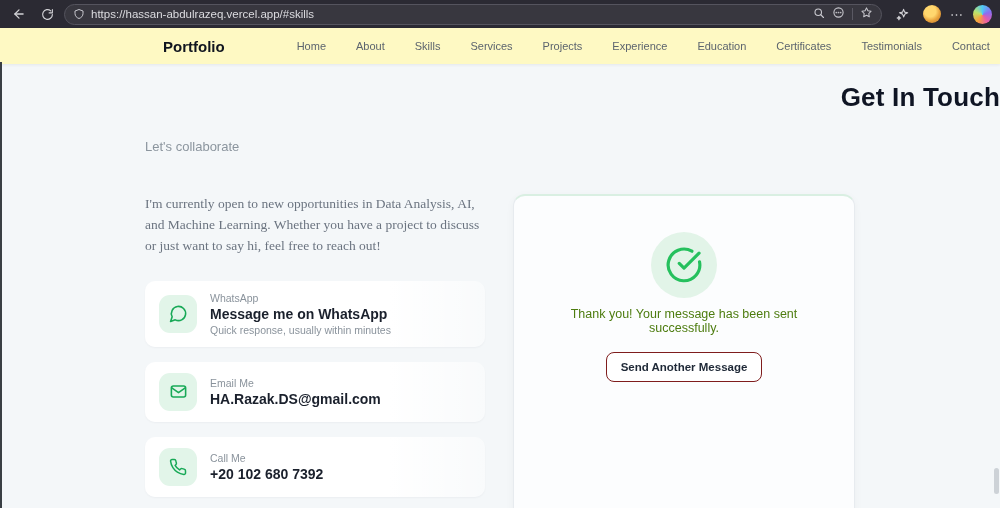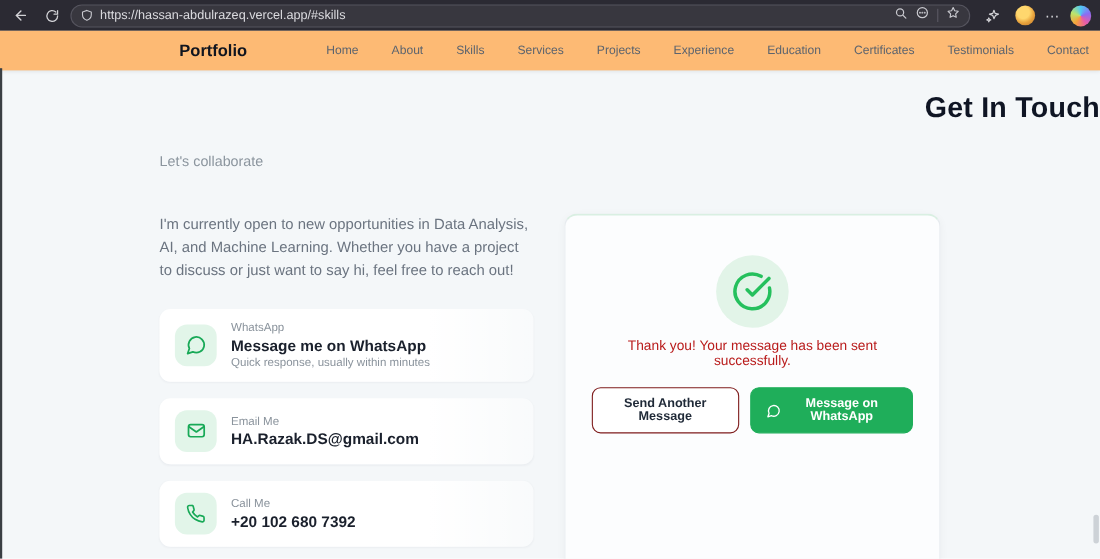--- a/index.html
+++ b/index.html
@@ -18,56 +18,56 @@
   .pill-icons { display:flex; align-items:center; gap:7px; color:#c9c9cf; }
   .pill-sep { width:1px; height:12px; background:#5a5963; }
   .chrome-right { display:flex; align-items:center; gap:9px; margin-left:4px; }
   .avatar { width:18px; height:18px; border-radius:50%;
             background:radial-gradient(circle at 40% 35%, #ffd76e 0 35%, #e8a33d 60%, #b9722a 100%); }
   .copilot { width:19px; height:19px; border-radius:50%;
              background:conic-gradient(#4ec9f5, #8a6df2, #e85ba8, #f6a23b, #bde36a, #4ec9f5); }
   .dots { color:#d2d2d6; font-size:13px; letter-spacing:1px; line-height:1; }
 
   
-  .sitenav { position:absolute; top:28px; left:0; right:0; height:36px; background:#fdba74;
+  .sitenav { position:absolute; top:28px; left:0; right:0; height:36px; background:#fef9c3;
              display:flex; align-items:center; padding:0 40px 0 163px;
              box-shadow:0 1px 3px rgba(15,23,42,.07); z-index:3; }
   .brand { font-size:15px; font-weight:bold; color:#10151f; margin-right:72px; }
   .navlinks { display:flex; align-items:center; gap:30px; }
   .navlink { font-size:11px; color:#5c646e; cursor:pointer; white-space:nowrap; }
 
   
   .content { position:absolute; top:64px; left:0; right:0; bottom:0; padding:18px 0 0 145px; }
   .edge-strip { position:absolute; top:62px; bottom:0; left:0; width:2px; background:#3a3f44; z-index:5; }
   .page-title { font-size:26px; font-weight:bold; color:#0f1524; letter-spacing:.2px;text-align:right; }
   .page-sub { font-size:13px; color:#8b959e; margin-top:26px; }
 
   .cols { display:flex; align-items:flex-start; margin-top:40px; gap:28px; }
   .col-left { width:340px; flex:0 0 auto; }
-  .intro { font-size:13.5px; line-height:1.55; color:#6b7480; }
+  .intro { font-size:13.5px; line-height:1.55; color:#6b7480;font-family:Liberation Serif, serif; }
 
   .cards { margin-top:24px; display:flex; flex-direction:column; gap:15px; }
   .ccard { background:linear-gradient(to right, #ffffff 72%, rgba(255,255,255,.45));
            border-radius:10px; padding:11px 14px; display:flex; align-items:center; gap:13px;
            box-shadow:0 1px 2px rgba(15,23,42,.04); cursor:pointer; }
   .squircle { width:38px; height:38px; border-radius:11px; background:#e2f5e9;
               display:flex; align-items:center; justify-content:center; flex:0 0 auto; color:#18a957; }
   .cinfo { display:flex; flex-direction:column; gap:2px; }
   .clabel { font-size:10.5px; color:#8a939c; }
   .cvalue { font-size:14px; font-weight:bold; color:#1a202c; }
   .cnote  { font-size:10.5px; color:#8a939c; }
 
   
   .scard { width:342px; flex:0 0 auto; background:#fcfdfe; border:1px solid #e7ebef;
            border-top:2px solid #d9efe2; border-radius:12px; min-height:360px;
            box-shadow:0 2px 8px rgba(15,23,42,.04); text-align:center; padding:36px 24px 0; }
   .check-wrap { width:66px; height:66px; border-radius:50%; background:#e2f4e8;
                 display:flex; align-items:center; justify-content:center; margin:0 auto; color:#25c05d; }
   .s-title { font-size:15px; font-weight:bold; color:#111827; margin-top:20px; }
-  .s-msg { font-size:12.5px; color:#b91c1c; margin-top:9px; }
+  .s-msg { font-size:12.5px; color:#4d7c0f; margin-top:9px; }
   .s-btns { margin-top:17px; display:flex; justify-content:center; gap:10px; }
   .btn { border-radius:8px; font-size:11.5px; font-weight:bold; padding:8px 14px; cursor:pointer;
          display:inline-flex; align-items:center; gap:6px; font-family:"Liberation Sans", sans-serif; }
   .btn-secondary { background:#ffffff; border:1px solid #7f1d1d; color:#1f2937; }
   .btn-primary { background:#1fae5a; border:1px solid #1fae5a; color:#ffffff; }
 
   .scrollthumb { position:absolute; right:1px; top:468px; width:5px; height:26px;
                  border-radius:3px; background:#cdd2d7; z-index:6; }
 </style>
 </head>
@@ -216,25 +216,17 @@
       <div class="scard">
         <div class="check-wrap">
           <svg width="38" height="38" viewBox="0 0 24 24" fill="none" stroke="currentColor" stroke-width="2" stroke-linecap="round" stroke-linejoin="round">
               <path d="M21.8 10A10 10 0 1 1 17 3.3"></path>
               <path d="m9 11 3 3 9.5-9.5"></path>
             </svg>
         </div>
         <div class="s-msg">Thank you! Your message has been sent successfully.</div>
         <div class="s-btns">
           <button class="btn btn-secondary">Send Another Message</button>
-          <button class="btn btn-primary">
-            <span style="display:inline-flex;">
-              <svg width="13" height="13" viewBox="0 0 24 24" fill="none" stroke="#ffffff" stroke-width="2.2" stroke-linecap="round" stroke-linejoin="round">
-                  <path d="M7.9 20A9 9 0 1 0 4 16.1L2 22z"></path>
-                </svg>
-            </span>
-            <span>Message on WhatsApp</span>
-          </button>
         </div>
       </div>
     </div>
   </div>
 </div>
 
 </body></html>

